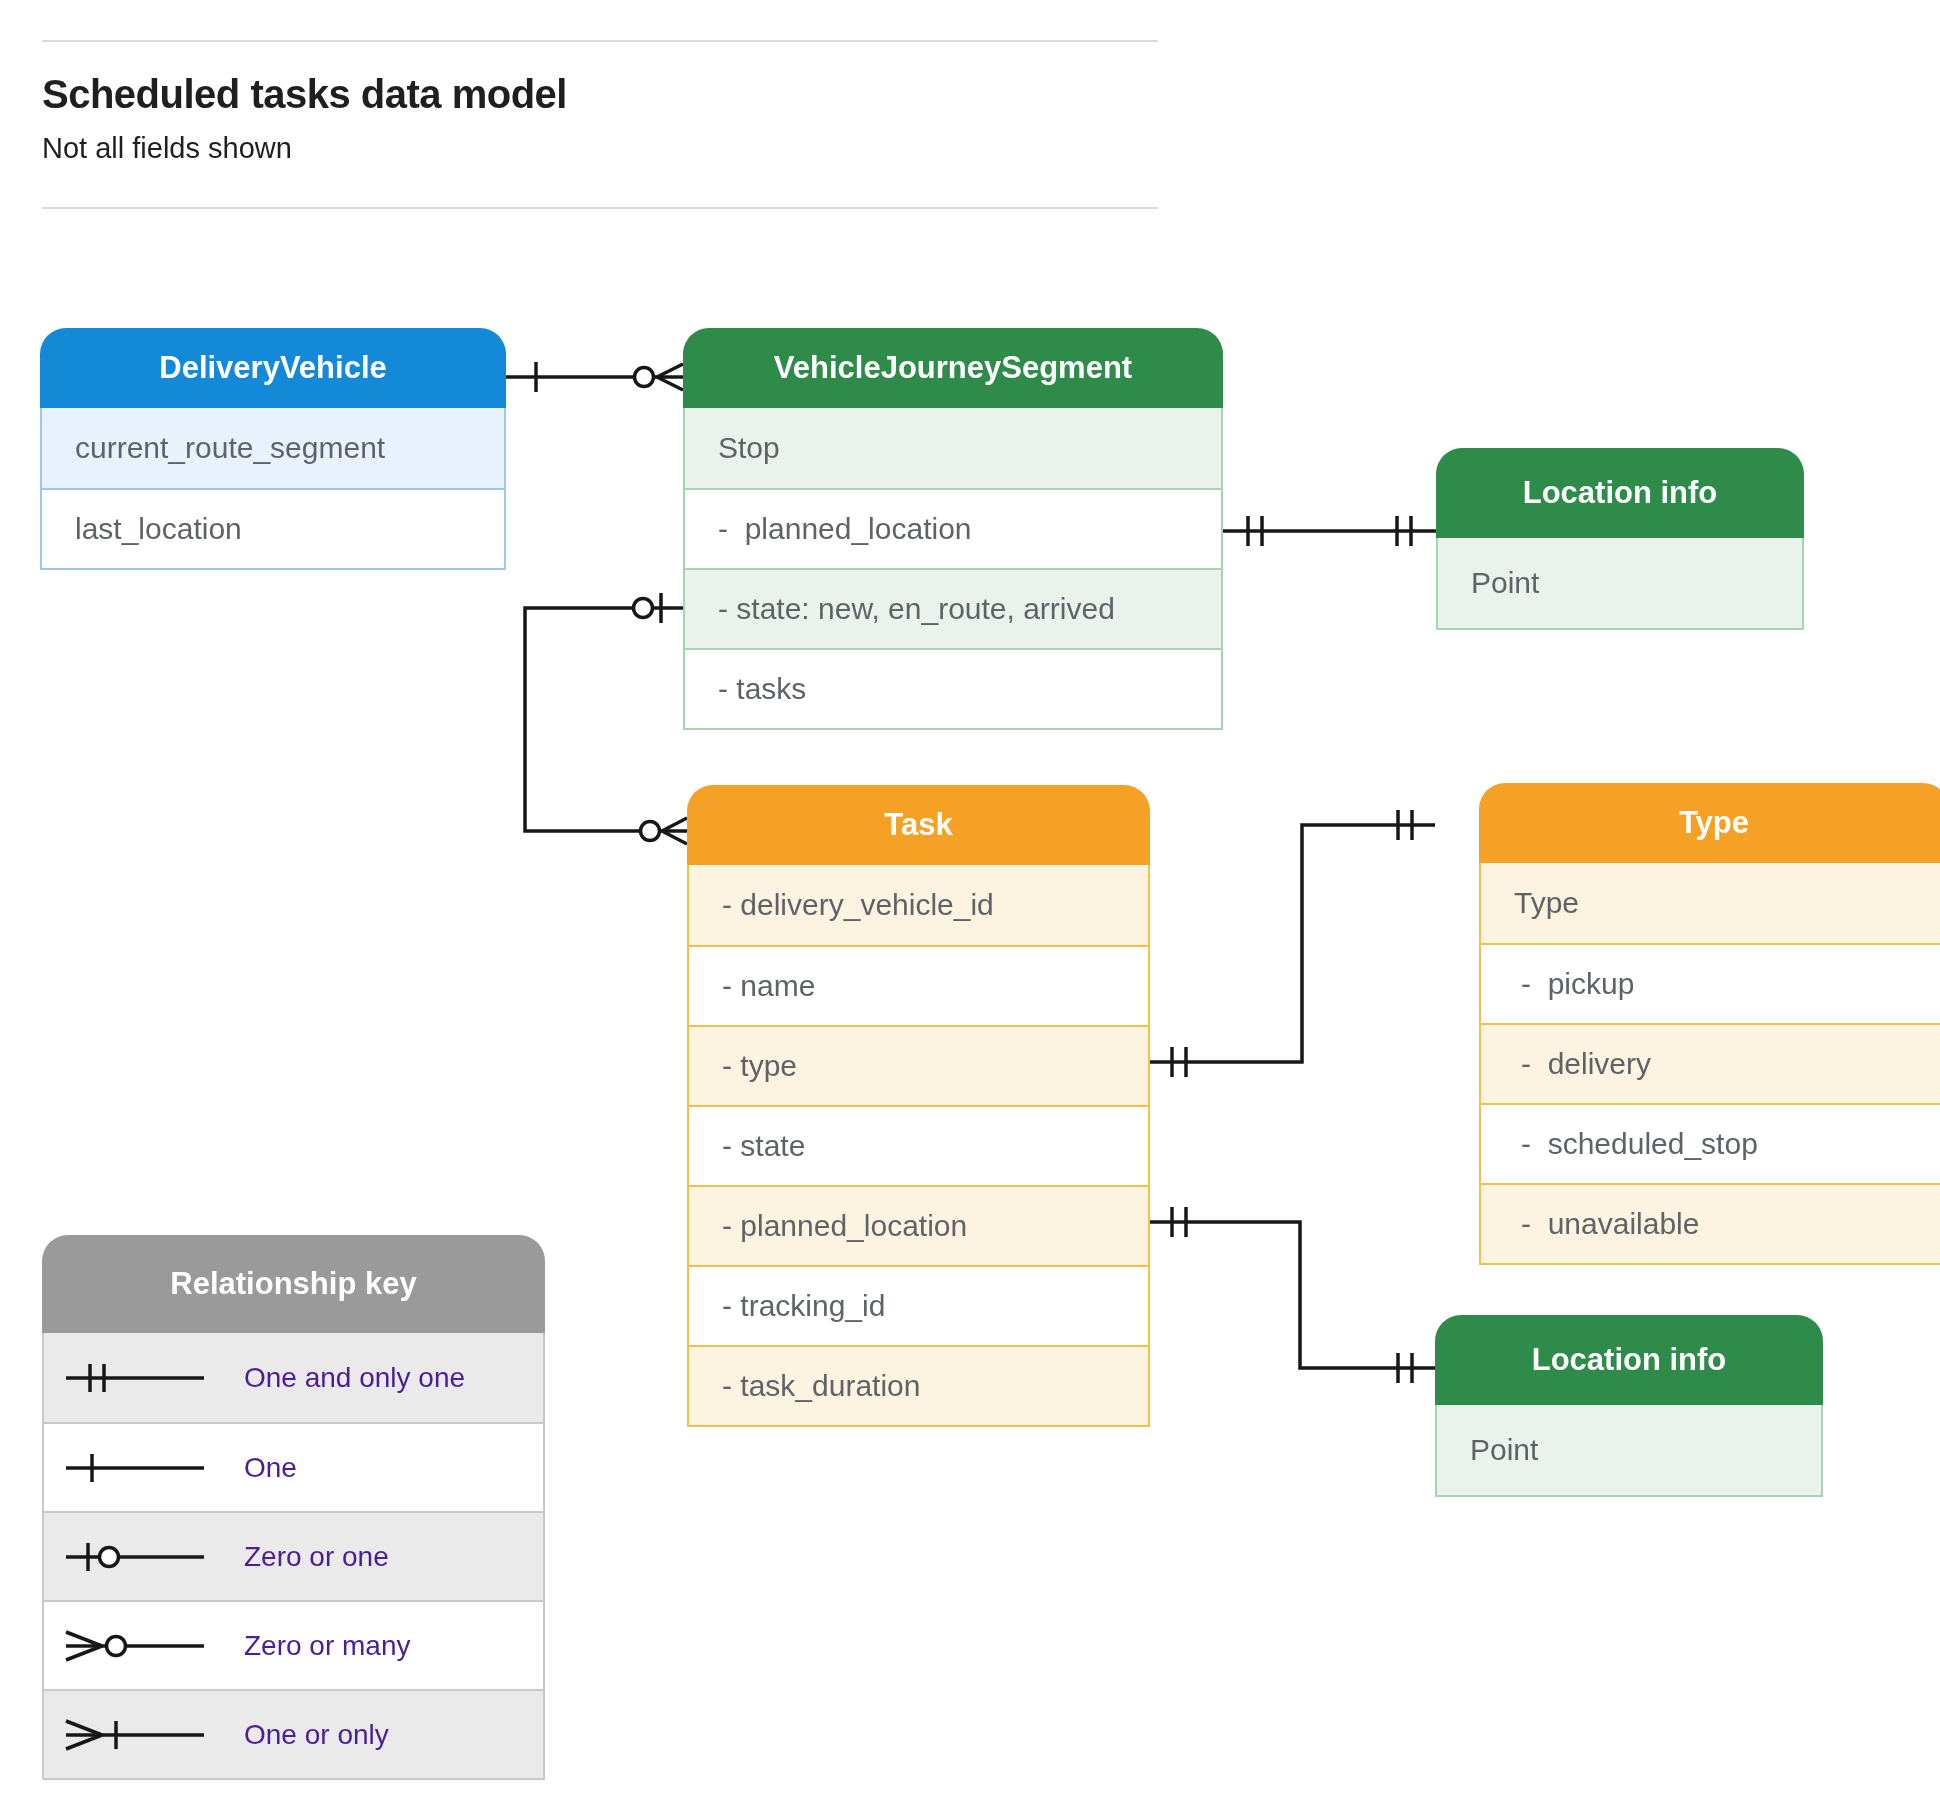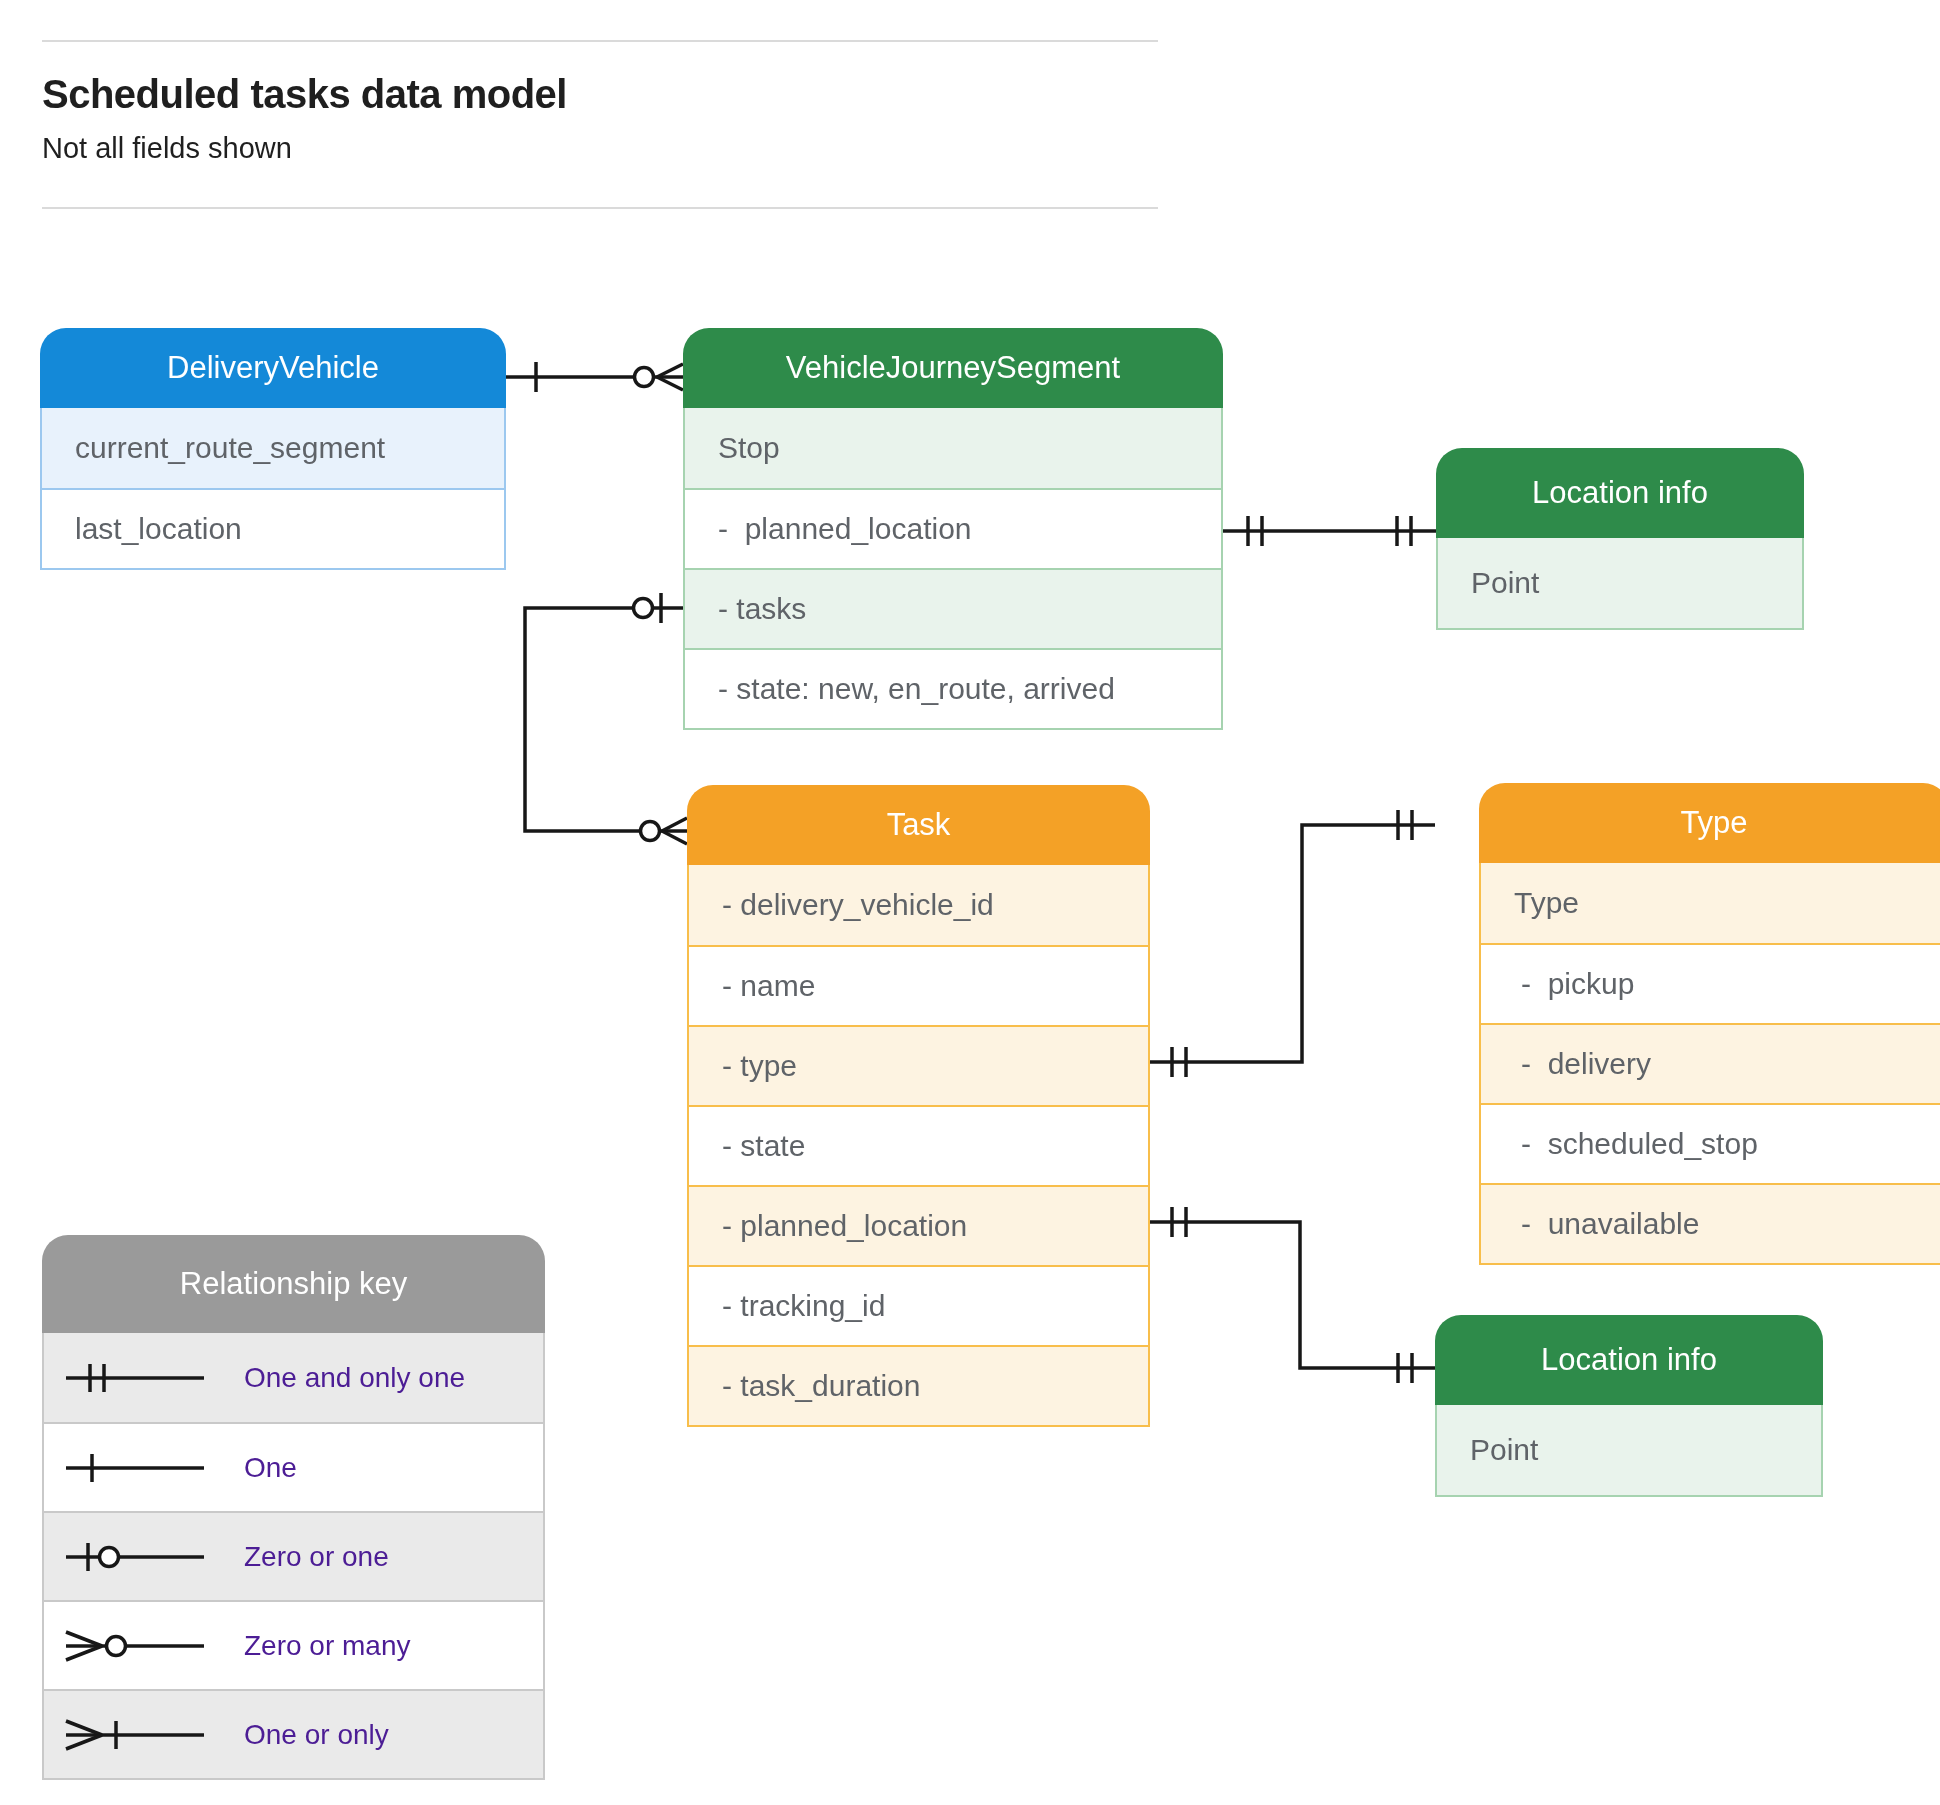--- a/index.html
+++ b/index.html
@@ -17,21 +17,21 @@
     color:#1f1f1f; letter-spacing:-0.5px;
   }
   #page-subtitle {
     position:absolute; left:42px; top:132px; font-size:29px; color:#1f1f1f;
   }
 
   .entity { position:absolute; z-index:2; }
   .entity-header {
     height:80px; border-radius:26px 26px 0 0; display:flex;
     align-items:center; justify-content:center;
-    color:#ffffff; font-size:31px; font-weight:400;
+    color:#ffffff; font-size:31px; font-weight:700;
     background:var(--hc);
   }
   .entity-body {
     background:#ffffff; border:2px solid var(--bc); border-top:none;
     box-sizing:border-box;
   }
   .field-row {
     height:80px; display:flex; align-items:center; padding-left:33px;
     font-size:30px; color:#5f6368; white-space:pre; box-sizing:border-box;
   }
@@ -132,22 +132,22 @@
       <div class="field-row">current_route_segment</div>
       <div class="field-row">last_location</div>
     </div>
   </div>
 
   <div class="entity entity--green" id="vehicle-journey-segment">
     <div class="entity-header">VehicleJourneySegment</div>
     <div class="entity-body">
       <div class="field-row">Stop</div>
       <div class="field-row">-  planned_location</div>
+      <div class="field-row">- state: new, en_route, arrived</div>
       <div class="field-row">- tasks</div>
-      <div class="field-row">- state: new, en_route, arrived</div>
     </div>
   </div>
 
   <div class="entity entity--green" id="location-info-stop">
     <div class="entity-header">Location info</div>
     <div class="entity-body">
       <div class="field-row">Point</div>
     </div>
   </div>
 

